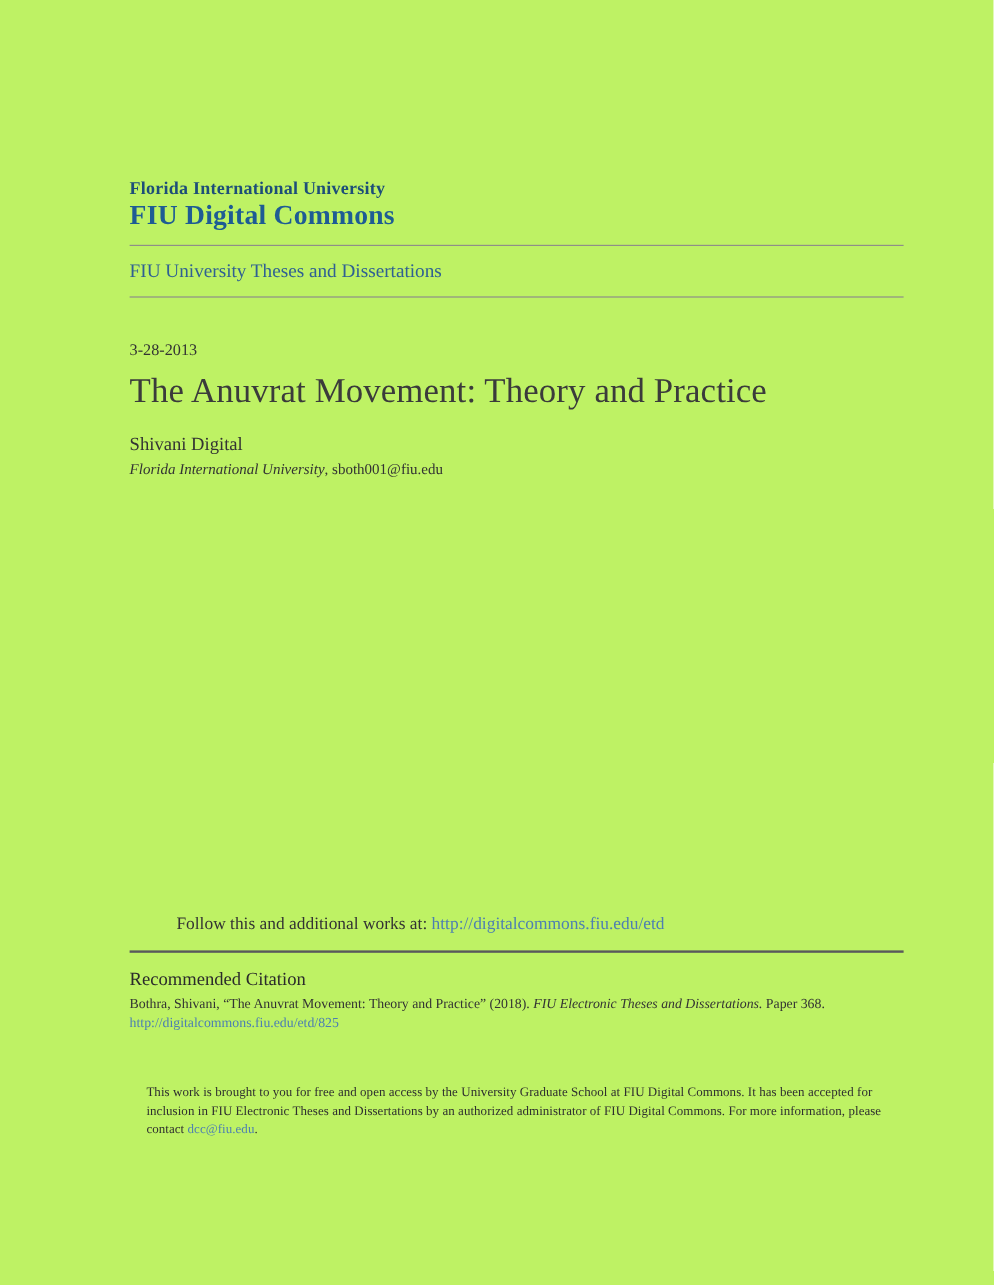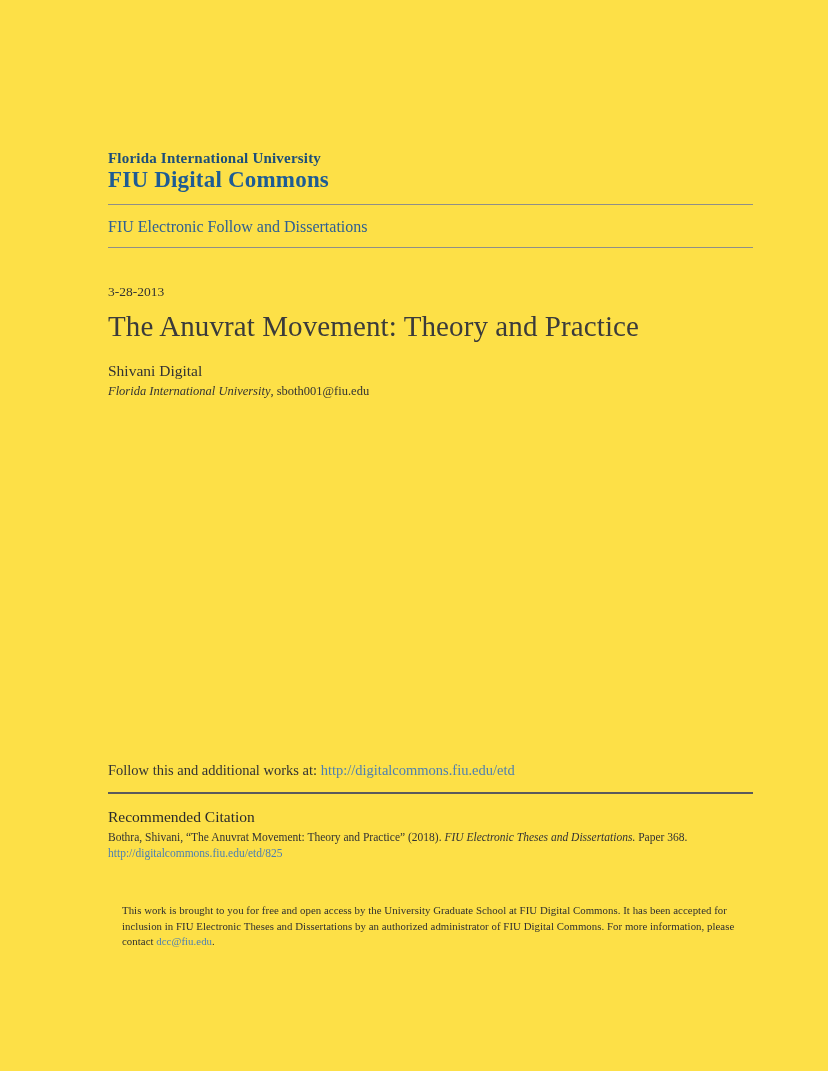--- a/index.html
+++ b/index.html
@@ -4,21 +4,21 @@
 <style>
   html, body {
     margin: 0;
     padding: 0;
     background: #ffffff;
   }
   .page {
     position: relative;
     width: 828px;
     height: 1071px;
-    background: #fde047;
+    background: #bef264;
     overflow: hidden;
     font-family: "Liberation Serif", "DejaVu Serif", serif;
     color: var(--body-text, #333333);
   }
   .abs { position: absolute; left: 108px; width: 645px; }
 
   .institution {
     top: 150px;
     font-size: 15px;
     font-weight: bold;
@@ -75,20 +75,21 @@
   .affiliation {
     top: 384px;
     font-size: 12.5px;
     color: var(--body-text, #333333);
   }
   .ital { font-style: italic; }
   .follow {
     top: 762px;
     font-size: 14.5px;
     color: var(--body-text, #333333);
+    margin-left: 39px;
   }
   .link {
     color: var(--link, #4d7fb2);
     text-decoration: none;
     cursor: pointer;
   }
   .citation-heading {
     top: 808px;
     font-size: 15.5px;
     color: #2b2b2b;
@@ -116,21 +117,21 @@
 </head>
 <body>
 
 <div class="page">
 
   <div class="abs institution">Florida International University</div>
   <div class="abs site-title">FIU Digital Commons</div>
 
   <div class="abs rule rule-top"></div>
   <div class="abs navbar">
-    <a class="nav-link">FIU Electronic Follow and Dissertations</a>
+    <a class="nav-link">FIU University Theses and Dissertations</a>
   </div>
   <div class="abs rule rule-bottom"></div>
 
   <div class="abs pub-date">3-28-2013</div>
   <h1 class="abs title">The Anuvrat Movement: Theory and Practice</h1>
   <div class="abs author">Shivani Digital</div>
   <div class="abs affiliation"><span class="ital">Florida International University</span><span>, sboth001@fiu.edu</span></div>
 
   <div class="abs follow"><span>Follow this and additional works at: </span><a class="link">http://digitalcommons.fiu.edu/etd</a></div>
 

